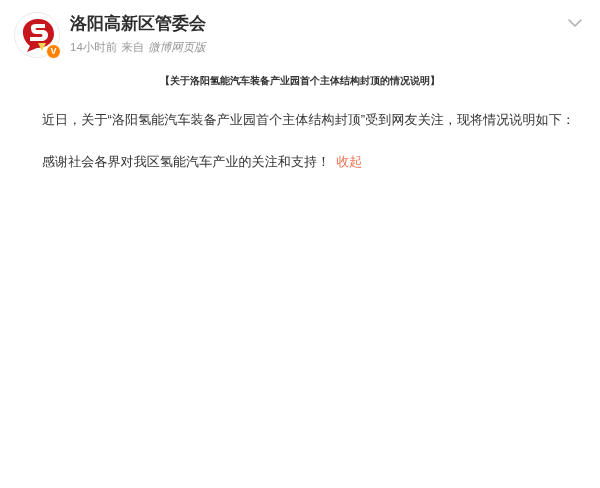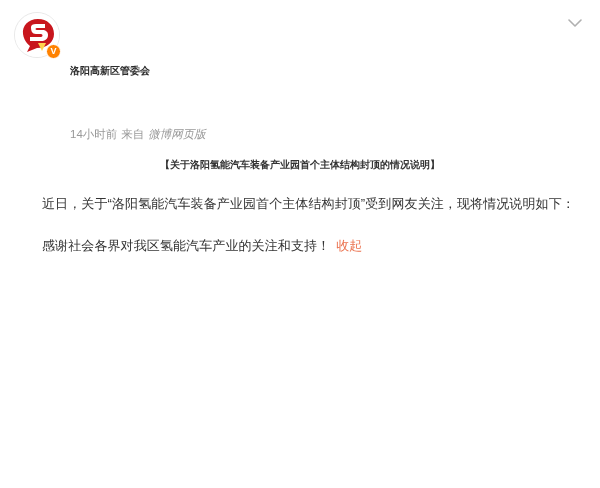--- a/index.html
+++ b/index.html
@@ -64,38 +64,36 @@
     font-weight: bold;
   }
   .header-text {
     display: flex;
     flex-direction: column;
     justify-content: center;
     padding-top: 2px;
     min-width: 0;
   }
   .author-name {
-    font-size: 10px;
+    font-size: 17px;
     color: #2d2d2d;
     font-weight: bold;
     line-height: 20px;
     margin-bottom: 5px;
-    margin-top: 47px;
   }
   .meta-line {
     font-size: 11.5px;
     color: #999999;
     line-height: 16px;
     display: flex;
     align-items: flex-end;
     gap: 4px;
   }
   .meta-source {
     color: #999999;
-    margin-top: 40px;
   }
   .meta-source-link {
     color: #999999;
     font-style: italic;
   }
   .chevron-btn {
     position: absolute;
     top: 12px;
     right: 14px;
     width: 22px;

